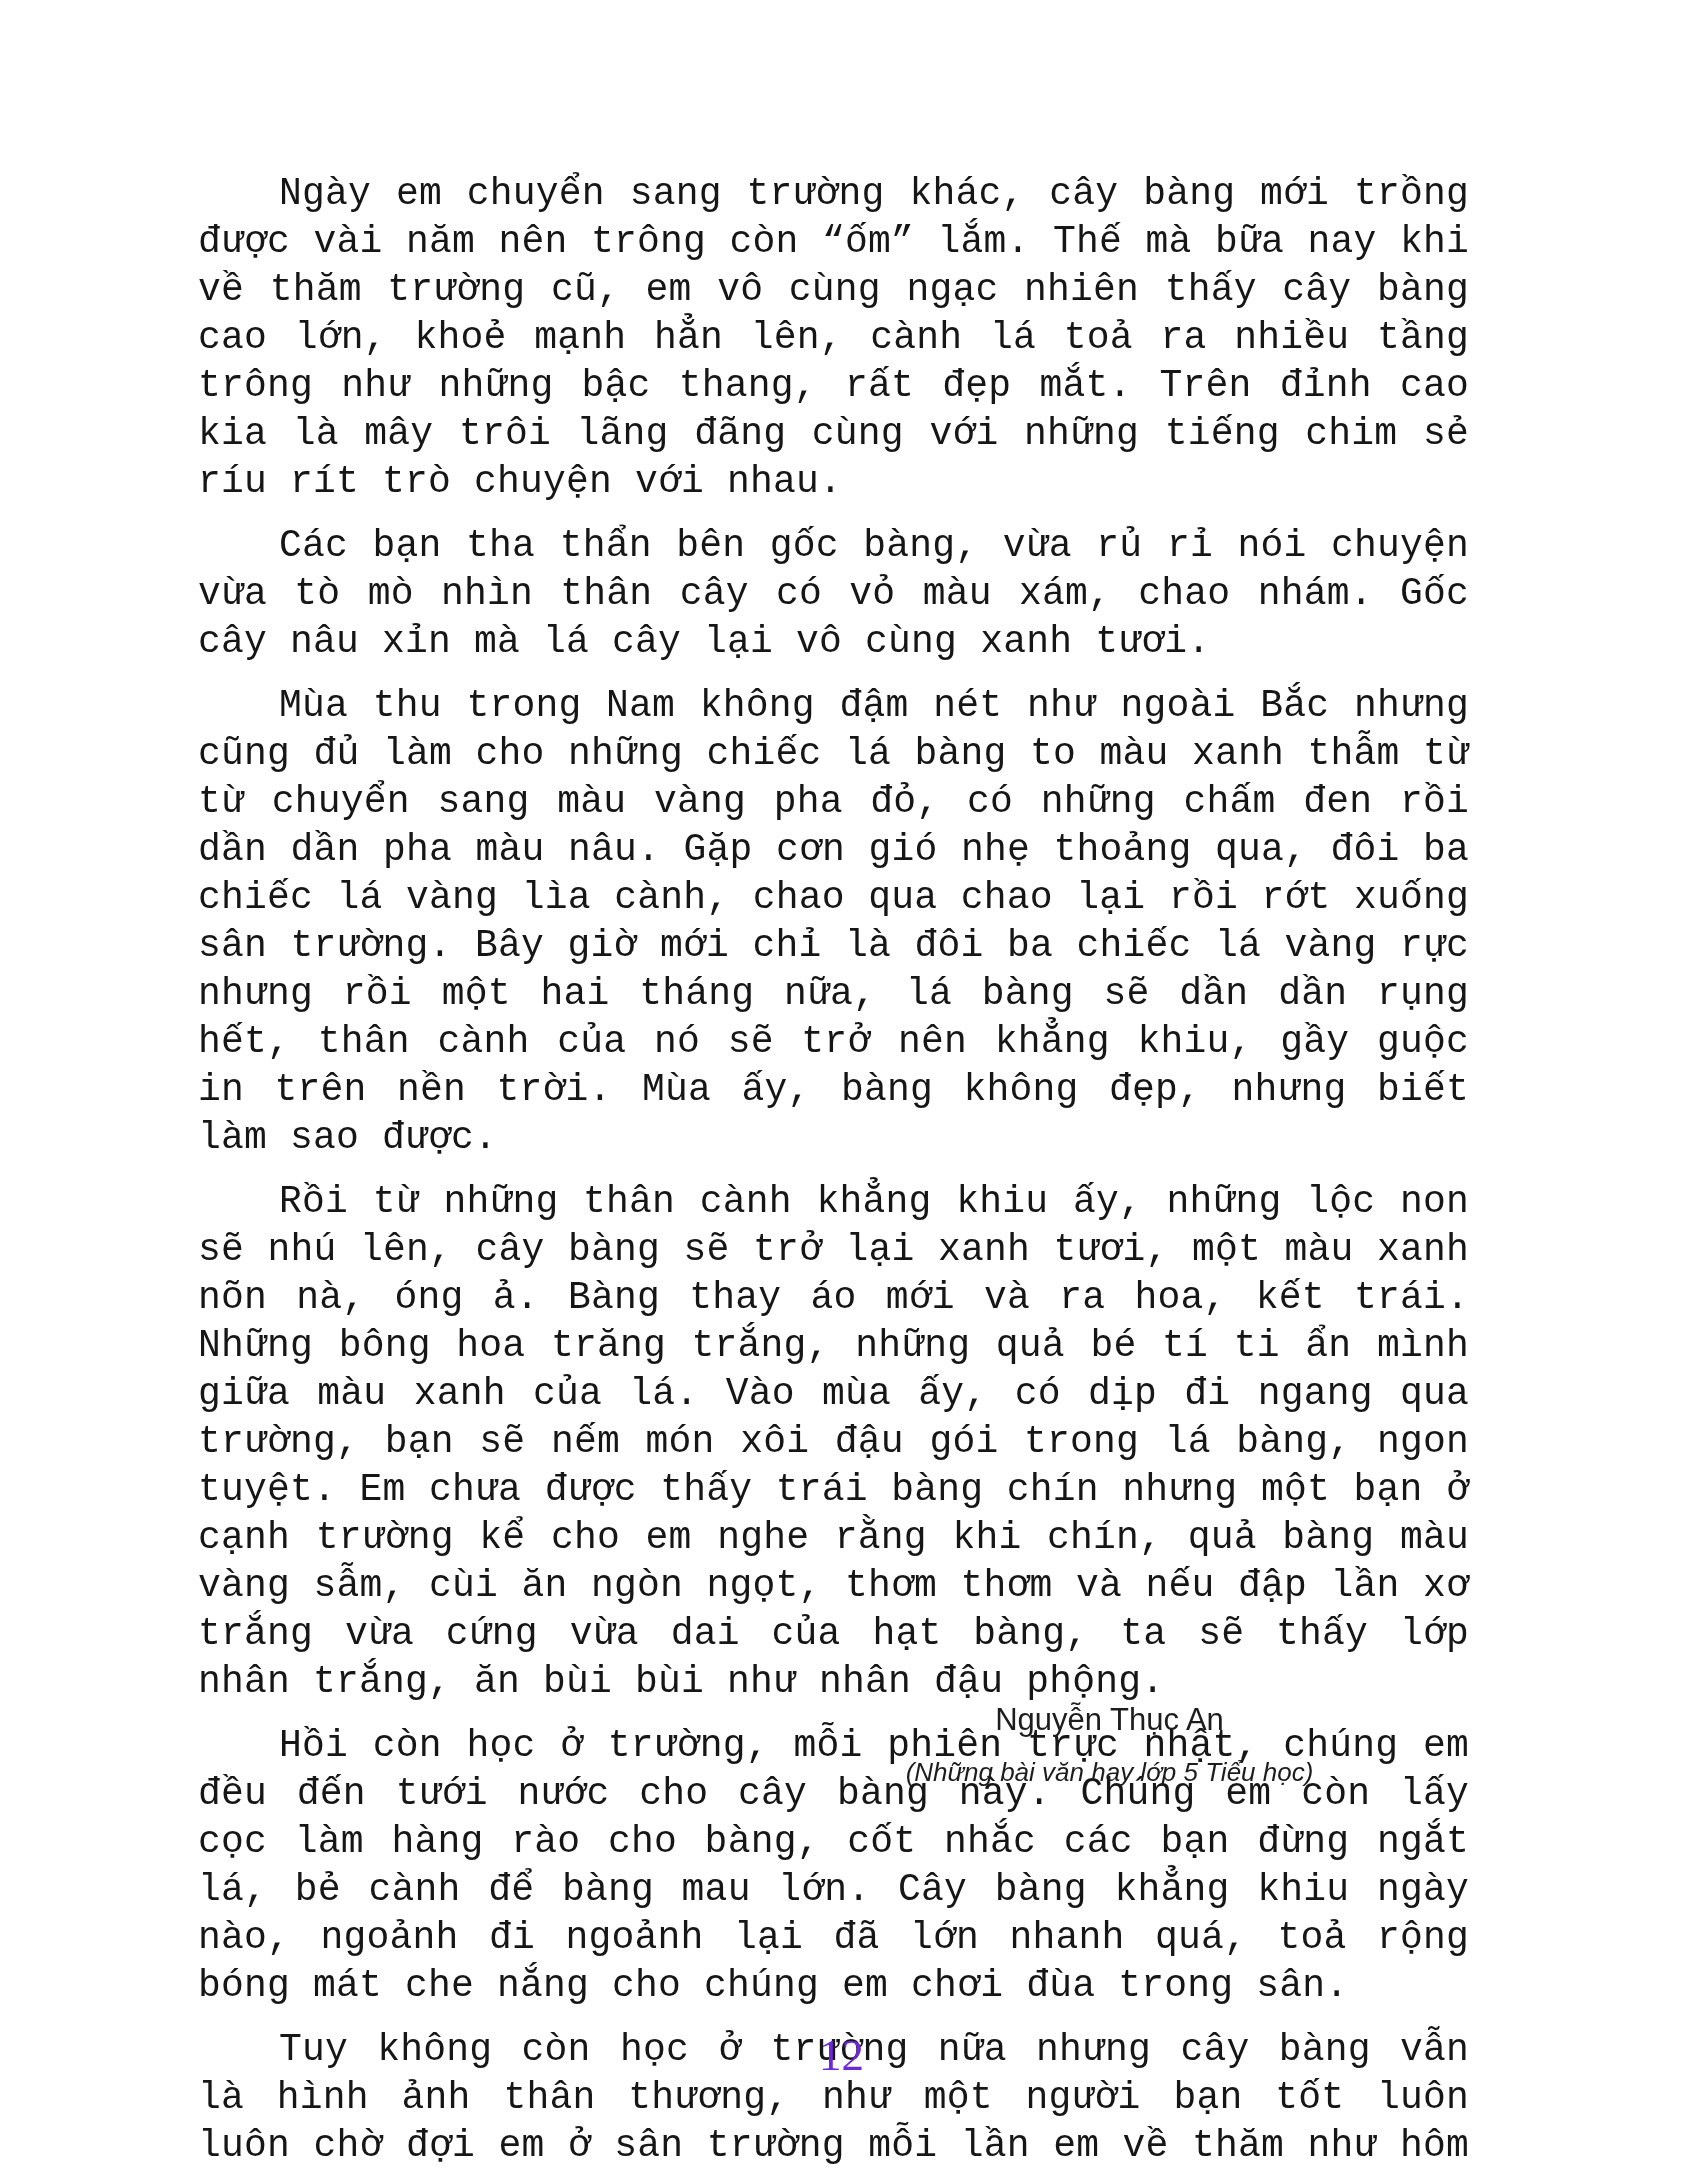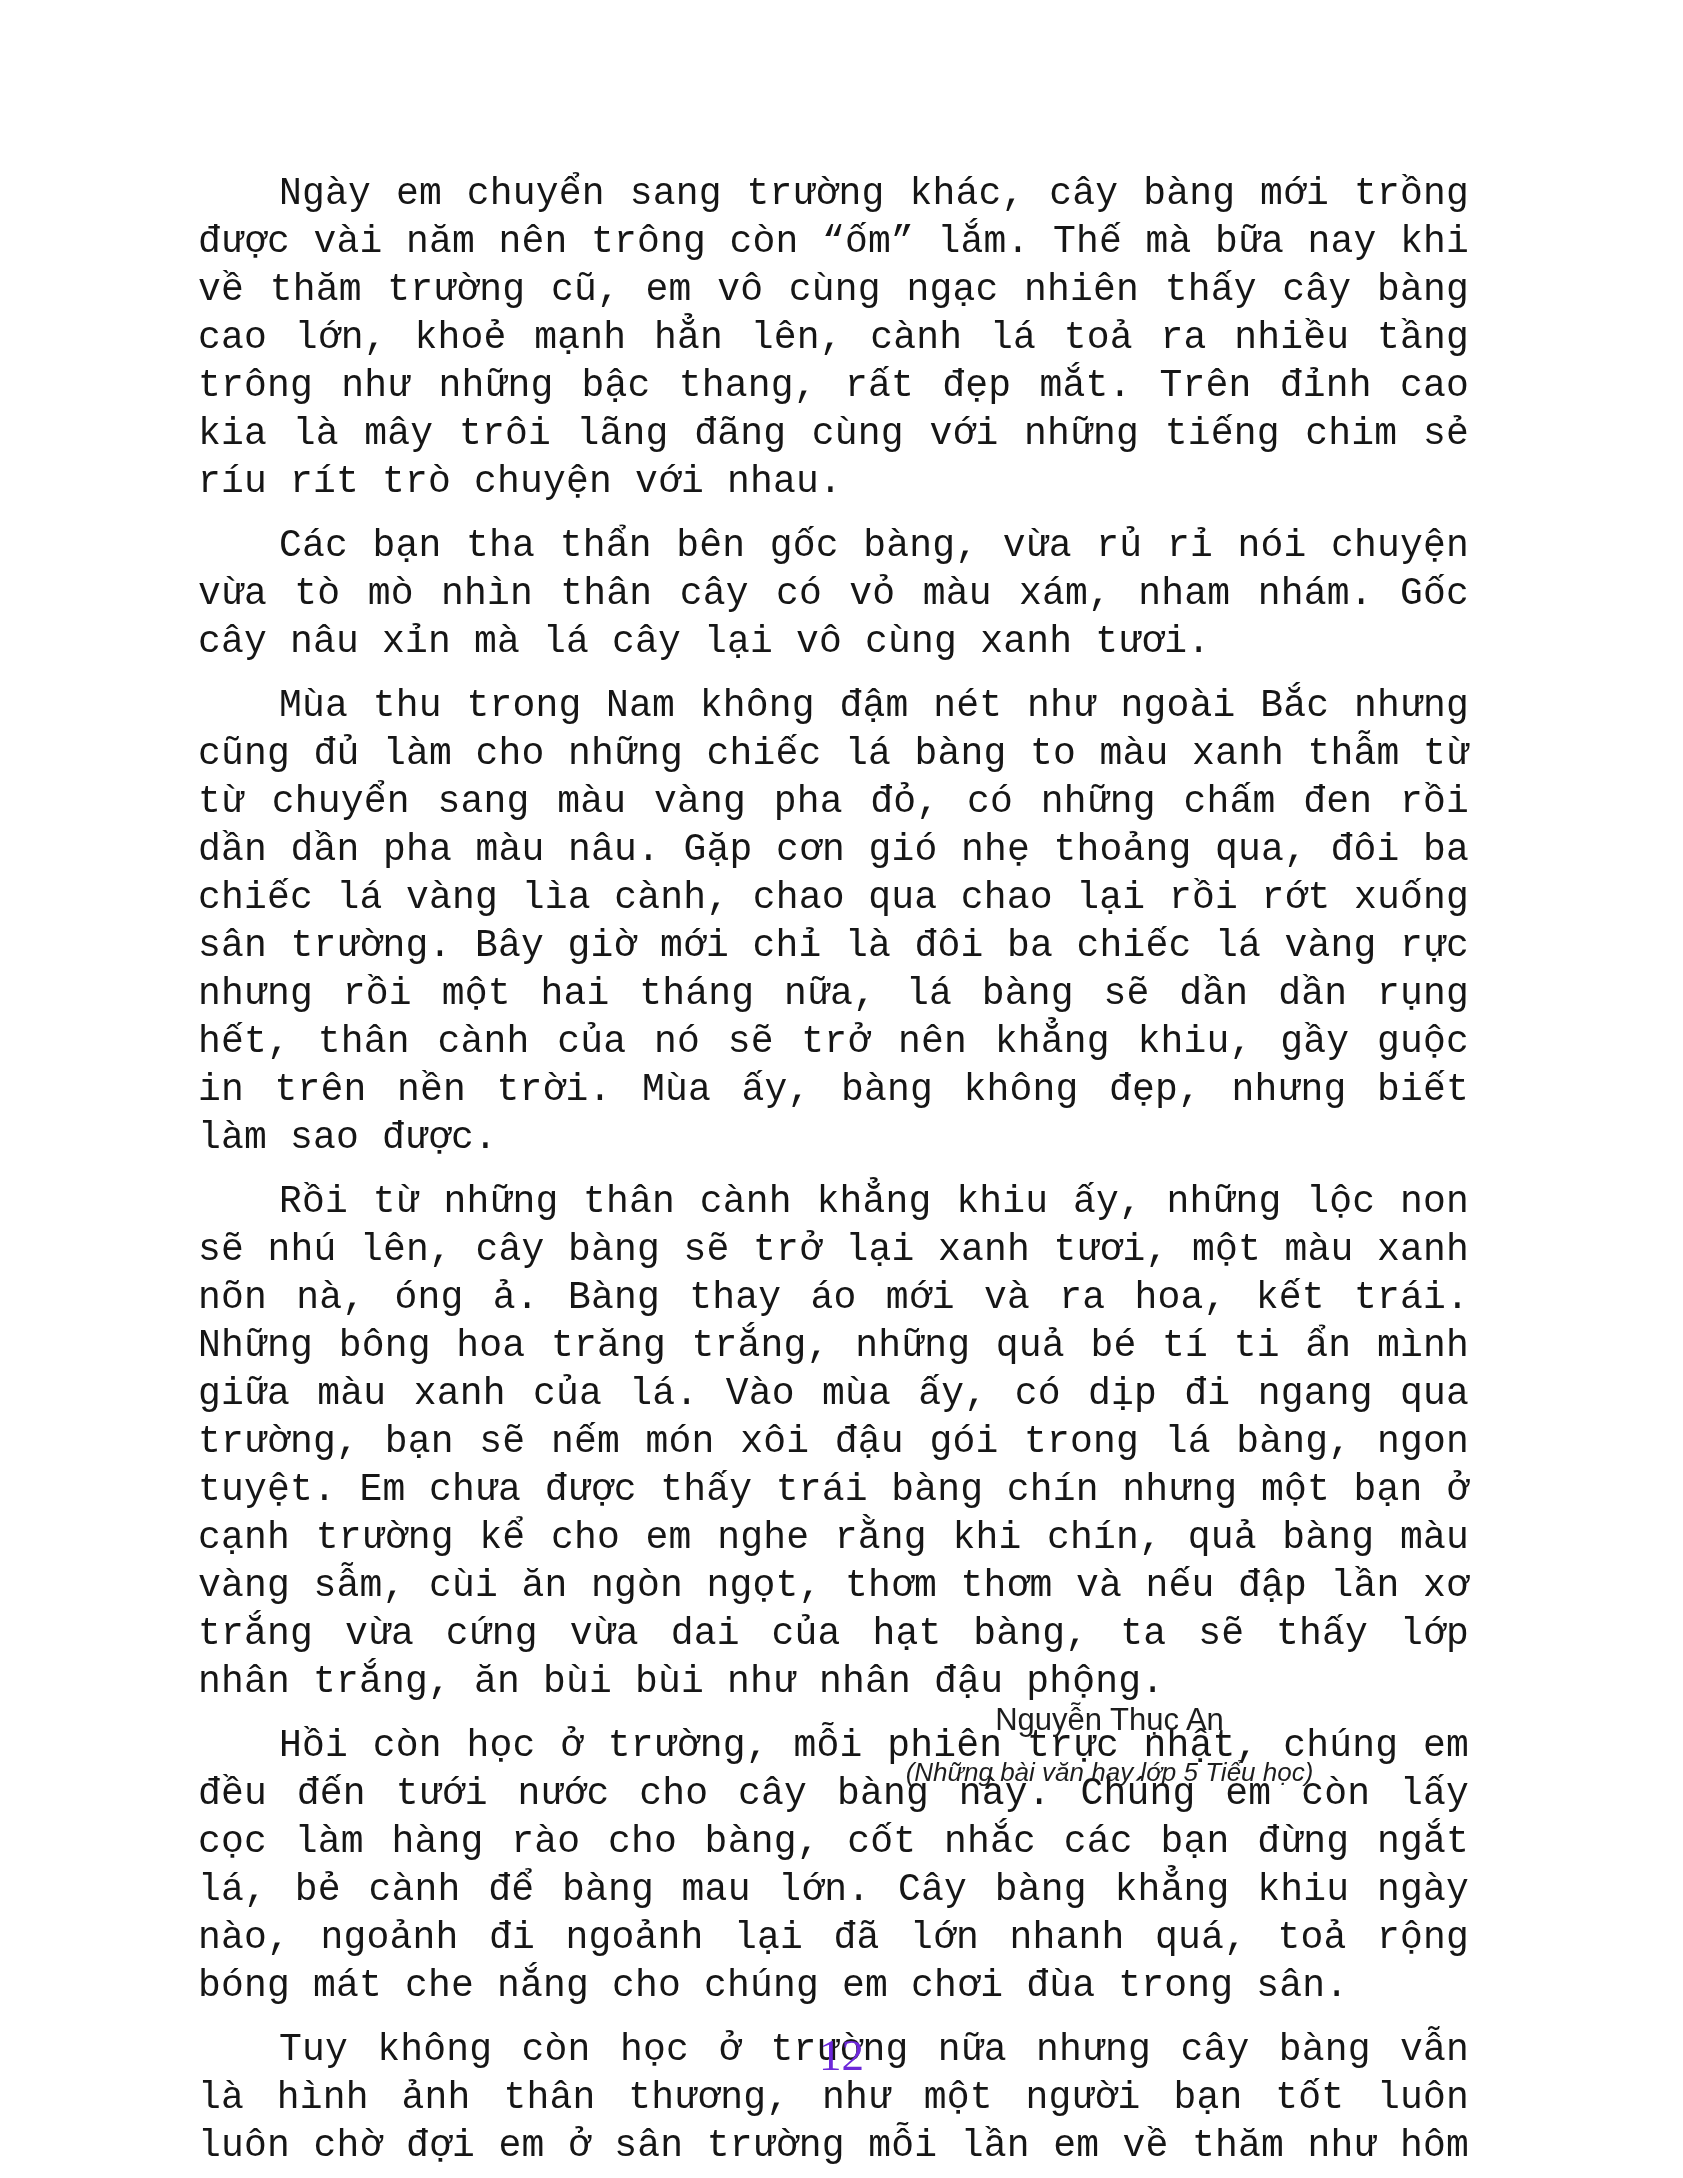--- a/index.html
+++ b/index.html
@@ -64,21 +64,21 @@
     color: #6d28d9;
   }
 </style>
 </head>
 <body>
 
 <div class="page">
 
   <div class="body-text">
     <p>Ngày em chuyển sang trường khác, cây bàng mới trồng được vài năm nên trông còn “ốm” lắm. Thế mà bữa nay khi về thăm trường cũ, em vô cùng ngạc nhiên thấy cây bàng cao lớn, khoẻ mạnh hẳn lên, cành lá toả ra nhiều tầng trông như những bậc thang, rất đẹp mắt. Trên đỉnh cao kia là mây trôi lãng đãng cùng với những tiếng chim sẻ ríu rít trò chuyện với nhau.</p>
-    <p>Các bạn tha thẩn bên gốc bàng, vừa rủ rỉ nói chuyện vừa tò mò nhìn thân cây có vỏ màu xám, nham nhám. Gốc cây nâu xỉn mà lá cây lại vô cùng xanh tươi.</p>
+    <p>Các bạn tha thẩn bên gốc bàng, vừa rủ rỉ nói chuyện vừa tò mò nhìn thân cây có vỏ màu xám, chao nhám. Gốc cây nâu xỉn mà lá cây lại vô cùng xanh tươi.</p>
     <p>Mùa thu trong Nam không đậm nét như ngoài Bắc nhưng cũng đủ làm cho những chiếc lá bàng to màu xanh thẫm từ từ chuyển sang màu vàng pha đỏ, có những chấm đen rồi dần dần pha màu nâu. Gặp cơn gió nhẹ thoảng qua, đôi ba chiếc lá vàng lìa cành, chao qua chao lại rồi rớt xuống sân trường. Bây giờ mới chỉ là đôi ba chiếc lá vàng rực nhưng rồi một hai tháng nữa, lá bàng sẽ dần dần rụng hết, thân cành của nó sẽ trở nên khẳng khiu, gầy guộc in trên nền trời. Mùa ấy, bàng không đẹp, nhưng biết làm sao được.</p>
     <p>Rồi từ những thân cành khẳng khiu ấy, những lộc non sẽ nhú lên, cây bàng sẽ trở lại xanh tươi, một màu xanh nõn nà, óng ả. Bàng thay áo mới và ra hoa, kết trái. Những bông hoa trăng trắng, những quả bé tí ti ẩn mình giữa màu xanh của lá. Vào mùa ấy, có dịp đi ngang qua trường, bạn sẽ nếm món xôi đậu gói trong lá bàng, ngon tuyệt. Em chưa được thấy trái bàng chín nhưng một bạn ở cạnh trường kể cho em nghe rằng khi chín, quả bàng màu vàng sẫm, cùi ăn ngòn ngọt, thơm thơm và nếu đập lần xơ trắng vừa cứng vừa dai của hạt bàng, ta sẽ thấy lớp nhân trắng, ăn bùi bùi như nhân đậu phộng.</p>
     <p>Hồi còn học ở trường, mỗi phiên trực nhật, chúng em đều đến tưới nước cho cây bàng này. Chúng em còn lấy cọc làm hàng rào cho bàng, cốt nhắc các bạn đừng ngắt lá, bẻ cành để bàng mau lớn. Cây bàng khẳng khiu ngày nào, ngoảnh đi ngoảnh lại đã lớn nhanh quá, toả rộng bóng mát che nắng cho chúng em chơi đùa trong sân.</p>
     <p>Tuy không còn học ở trường nữa nhưng cây bàng vẫn là hình ảnh thân thương, như một người bạn tốt luôn luôn chờ đợi em ở sân trường mỗi lần em về thăm như hôm nay.</p>
   </div>
 
   <div class="attribution">
     <div class="author">Nguyễn Thục An</div>
     <div class="source">(Những bài văn hay lớp 5 Tiểu học)</div>
   </div>

